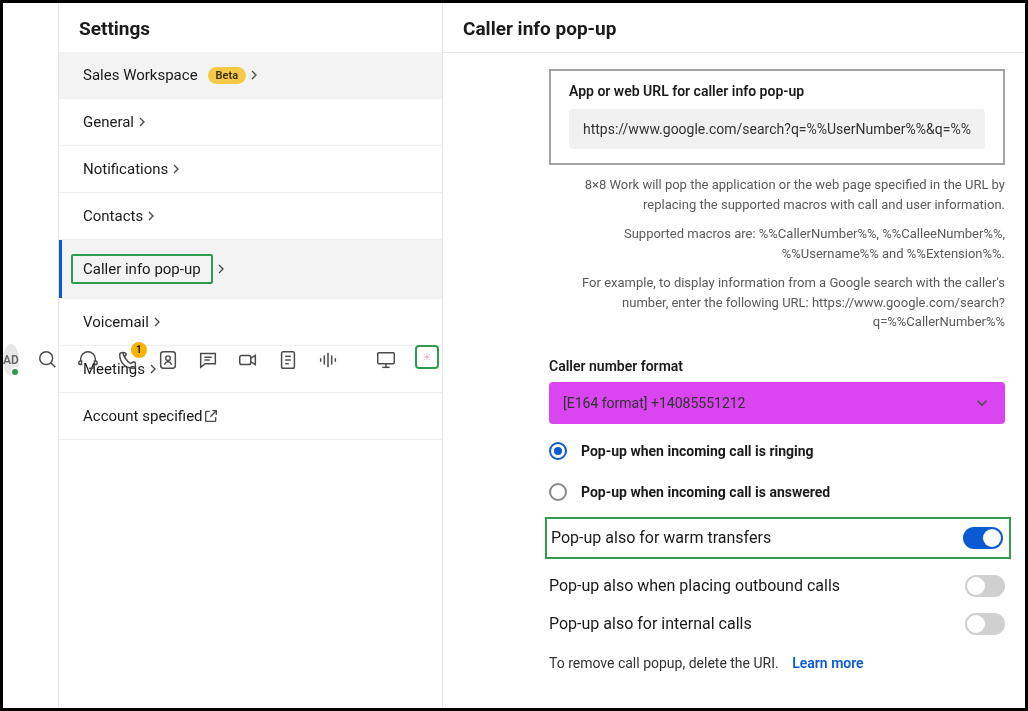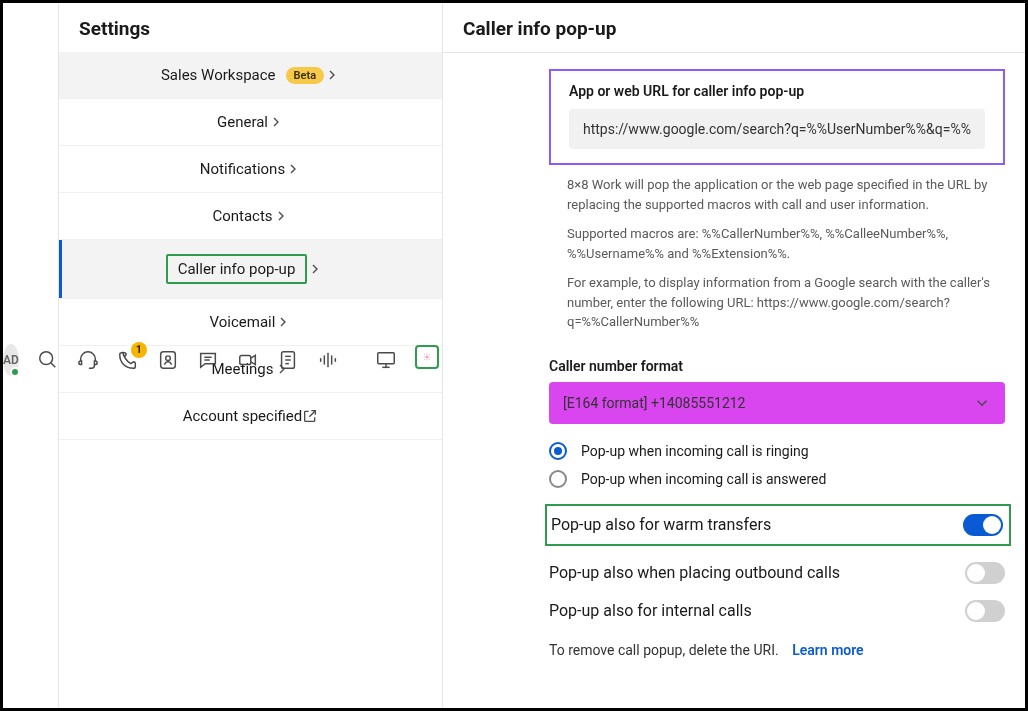--- a/index.html
+++ b/index.html
@@ -14,46 +14,46 @@
     .rail-icon { width: 24px; height: 24px; display: flex; align-items: center; justify-content: center; color: #4a4a4a; cursor: pointer; position: relative; }
     .rail-icon svg { width: 22px; height: 22px; stroke: currentColor; fill: none; stroke-width: 1.6; }
     .badge { position: absolute; top: -6px; right: -8px; background: #f7b500; color: #1a1a1a; font-size: 10px; font-weight: 700; border-radius: 9px; min-width: 16px; height: 16px; display: flex; align-items: center; justify-content: center; padding: 0 4px; }
     .rail-settings { border: 2px solid #2e9b4f; border-radius: 4px; padding: 6px; margin-bottom: 6px; }
     .rail-settings svg { stroke: #d6336c; }
     
     
     .settings-panel { width: 384px; border-right: 1px solid #e5e5e5; display: flex; flex-direction: column; }
     .settings-header { padding: 14px 20px 12px; font-size: 19px; font-weight: 700; }
     .settings-list { display: flex; flex-direction: column; }
-    .settings-item { display: flex; align-items: center; justify-content: center; padding: 14px 24px; font-size: 15px; color: #1a1a1a; cursor: pointer; border-bottom: 1px solid #f0f0f0; }
+    .settings-item { display: flex; align-items: center; justify-content: flex-start; padding: 14px 24px; font-size: 15px; color: #1a1a1a; cursor: pointer; border-bottom: 1px solid #f0f0f0; }
     .settings-item.selected { background: #f3f3f3; position: relative; }
     .settings-item.selected::before { content:''; position:absolute; left:0; top:0; bottom:0; width:3px; background:#0a5bd3; }
     .settings-item .left { display: flex; align-items: center; gap: 10px; }
     .beta-chip { background: #f7c948; color: #3a2e00; font-size: 11px; font-weight: 600; padding: 2px 8px; border-radius: 10px; }
     .settings-item svg { width: 16px; height: 16px; stroke: #4a4a4a; fill: none; stroke-width: 2; }
     .green-box { border: 2px solid #2e9b4f; border-radius: 2px; padding: 4px 10px; margin-left: -12px; }
     .settings-item.first { background: #f3f3f3; }
     
     
     .main { flex: 1; display: flex; flex-direction: column; overflow: hidden; }
     .main-header { padding: 14px 20px 12px; font-size: 19px; font-weight: 700; border-bottom: 1px solid #e5e5e5; }
     .main-body { padding: 16px 20px 20px 16px; overflow-y: auto; }
     
-    .highlight-block { border: 2px solid #8b5cf6; padding: 12px 18px 14px; margin-bottom: 10px; }
+    .highlight-block { border: 2px solid #a3a3a3; padding: 12px 18px 14px; margin-bottom: 10px; }
     .section-label { font-size: 14px; font-weight: 600; margin-bottom: 10px; color: #1a1a1a; }
     .url-input { width: 100%; background: #f1f1f1; border: none; border-radius: 4px; padding: 12px 14px; font-size: 14px; color: #333; font-family: inherit; }
     
     .help-text { font-size: 13px; color: #5a5a5a; line-height: 1.5; margin: 10px 0 0 18px; }
-    .help-text p { margin-bottom: 10px; }
+    .help-text p { margin-bottom: 10px; text-align: right; }
     
     .section-label2 { font-size: 14px; font-weight: 600; margin: 26px 0 8px 0; color: #1a1a1a; }
     .select-box { width: 100%; background: #d946ef; border: none; border-radius: 4px; padding: 12px 14px; font-size: 14px; color: #333; display: flex; align-items: center; justify-content: space-between; cursor: pointer; }
     .select-box svg { width: 18px; height: 18px; stroke: #4a4a4a; fill: none; stroke-width: 2; }
     
-    .radio-row { display: flex; align-items: center; gap: 14px; margin-top: 18px; font-size: 14px; color: #1a1a1a; }
+    .radio-row { display: flex; align-items: center; gap: 14px; margin-top: 18px; font-size: 14px; color: #1a1a1a; font-weight: bold; }
     .radio { width: 18px; height: 18px; border: 2px solid #0a5bd3; border-radius: 50%; display: flex; align-items: center; justify-content: center; }
     .radio.unchecked { border-color: #888; }
     .radio .dot { width: 8px; height: 8px; border-radius: 50%; background: #0a5bd3; }
     
     .toggle-row { display: flex; align-items: center; justify-content: space-between; margin-top: 16px; font-size: 16px; color: #1a1a1a; }
     .toggle-row.boxed { border: 2px solid #2e9b4f; padding: 8px 6px 8px 4px; margin-left: -4px; margin-right: -6px; }
     .toggle { width: 40px; height: 22px; border-radius: 11px; background: #d0d0d0; position: relative; cursor: pointer; }
     .toggle.on { background: #0a5bd3; }
     .toggle .knob { position: absolute; top: 2px; width: 18px; height: 18px; border-radius: 50%; background: #fff; }
     .toggle .knob { left: 2px; }
@@ -225,21 +225,21 @@
               <polyline points="6 9 12 15 18 9"></polyline>
             </svg>
         </div>
 
         <div class="radio-row">
           <span class="radio">
               <span class="dot"></span>
             </span>
           <span>Pop-up when incoming call is ringing</span>
         </div>
-        <div class="radio-row" style="margin-top:10px;text-align:right;">
+        <div class="radio-row" style="margin-top:23px;text-align:right;">
           <span class="radio unchecked"></span>
           <span>Pop-up when incoming call is answered</span>
         </div>
 
         <div class="toggle-row boxed">
           <span>Pop-up also for warm transfers</span>
           <span class="toggle on">
               <span class="knob"></span>
             </span>
         </div>

